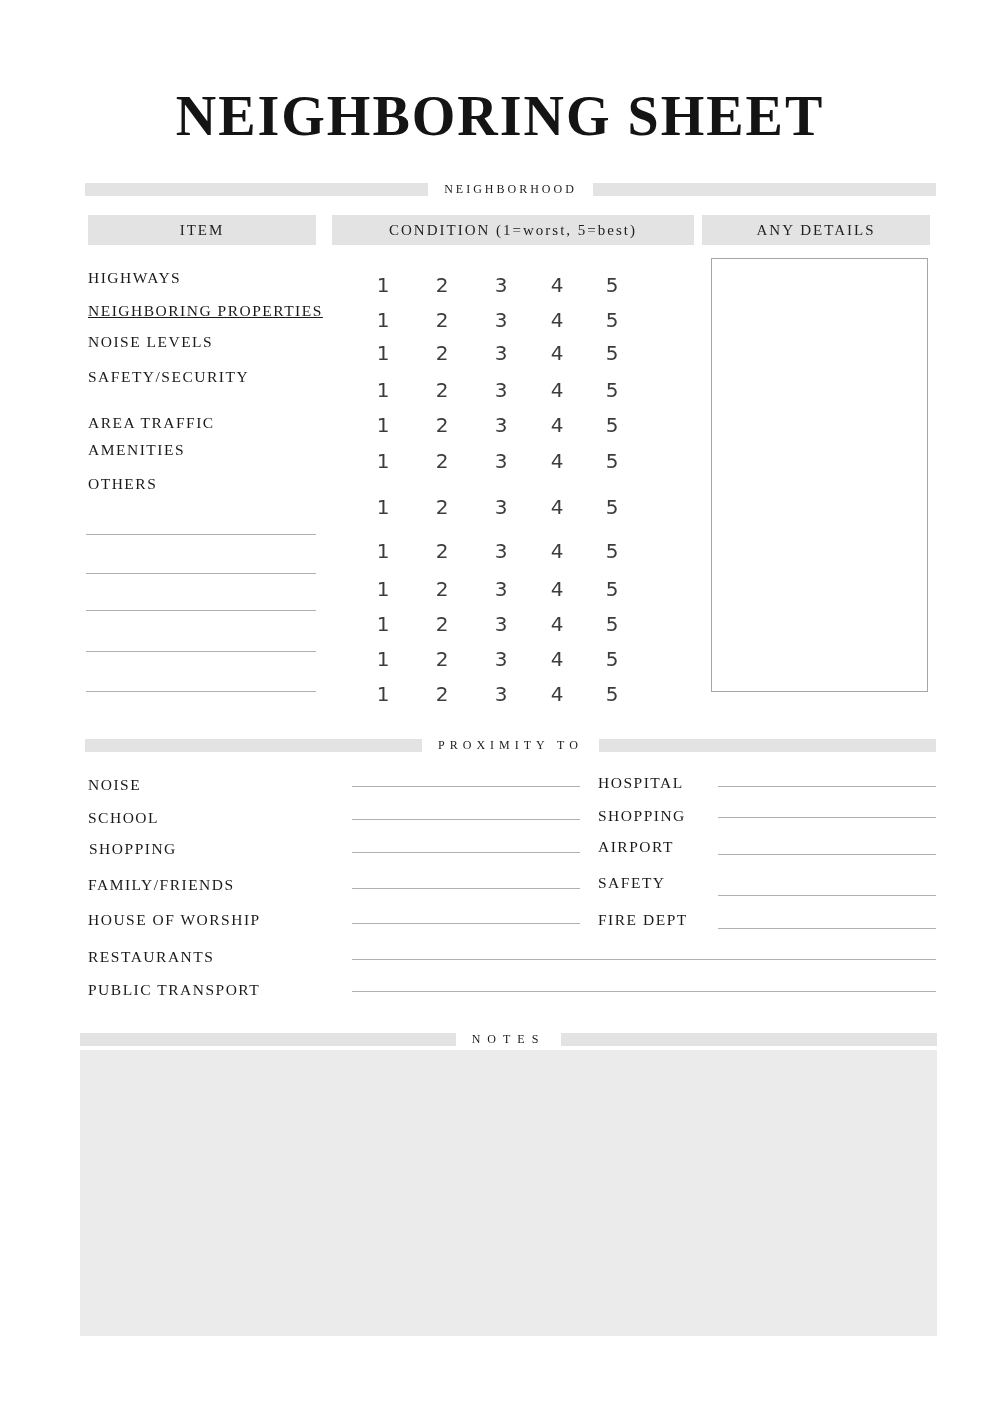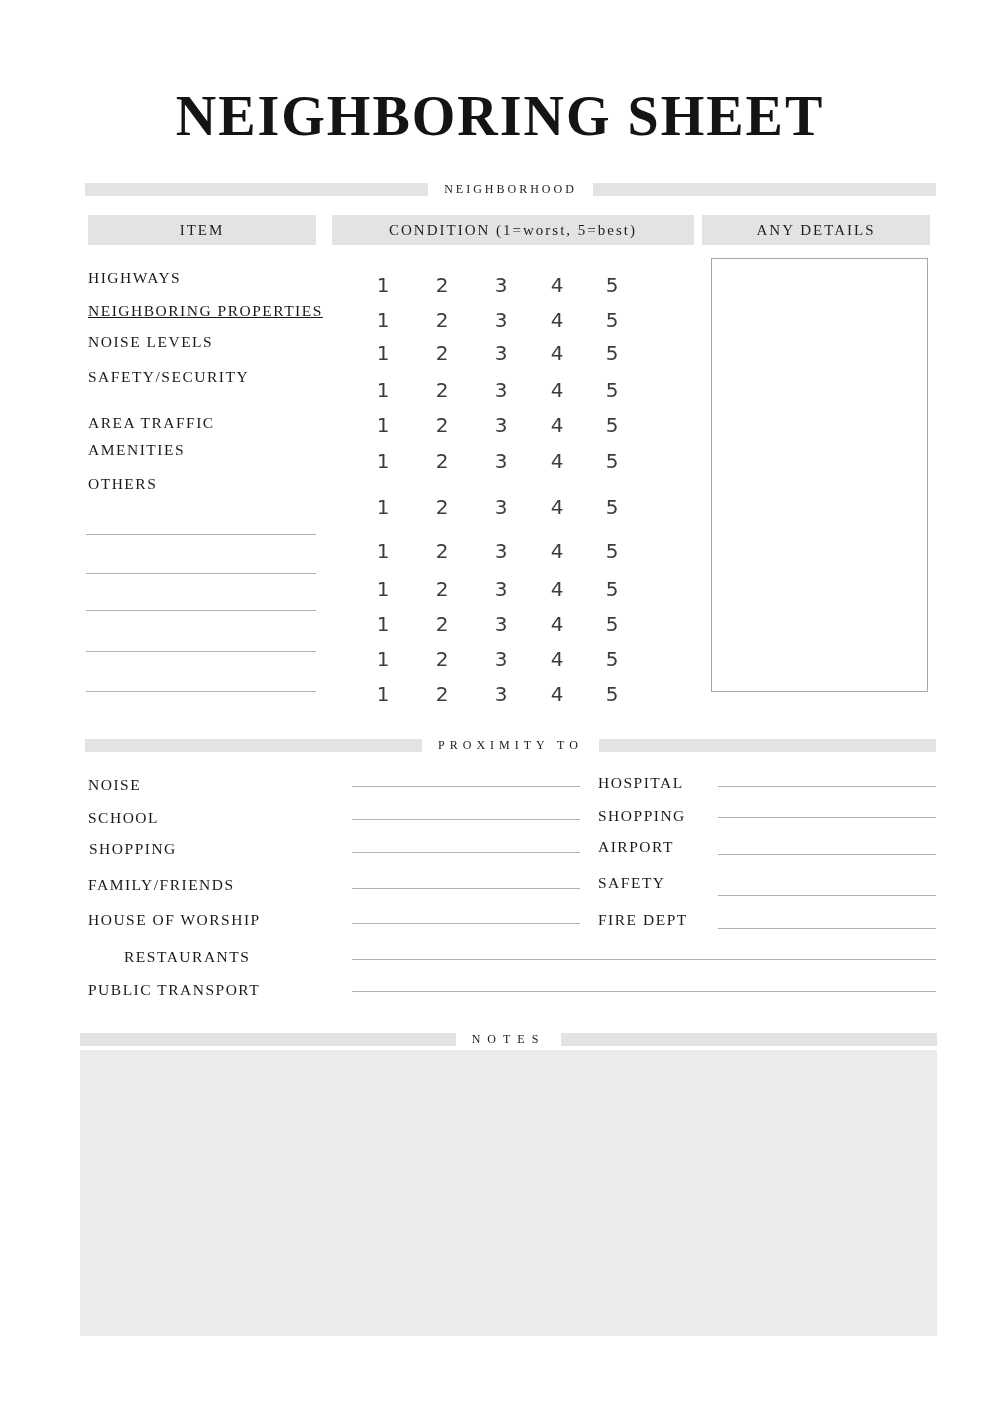--- a/index.html
+++ b/index.html
@@ -203,21 +203,21 @@
     <div class="item-label" style="left: 88px; top: 776px;">NOISE</div>
     <div class="prox-line" style="left: 352px; top: 786px; width: 228px;"></div>
     <div class="item-label" style="left: 88px; top: 809px;">SCHOOL</div>
     <div class="prox-line" style="left: 352px; top: 819px; width: 228px;"></div>
     <div class="item-label" style="left: 89px; top: 840px;">SHOPPING</div>
     <div class="prox-line" style="left: 352px; top: 852px; width: 228px;"></div>
     <div class="item-label" style="left: 88px; top: 876px;">FAMILY/FRIENDS</div>
     <div class="prox-line" style="left: 352px; top: 888px; width: 228px;"></div>
     <div class="item-label" style="left: 88px; top: 911px;">HOUSE OF WORSHIP</div>
     <div class="prox-line" style="left: 352px; top: 923px; width: 228px;"></div>
-    <div class="item-label" style="left: 88px; top: 948px; margin-left: 36px;">RESTAURANTS</div>
+    <div class="item-label" style="left: 88px; top: 948px;">RESTAURANTS</div>
     <div class="prox-line" style="left: 352px; top: 959px; width: 584px;"></div>
     <div class="item-label" style="left: 88px; top: 981px;">PUBLIC TRANSPORT</div>
     <div class="prox-line" style="left: 352px; top: 991px; width: 584px;"></div>
     <div class="item-label" style="left: 598px; top: 774px;">HOSPITAL</div>
     <div class="prox-line" style="left: 718px; top: 786px; width: 218px;"></div>
     <div class="item-label" style="left: 598px; top: 807px;">SHOPPING</div>
     <div class="prox-line" style="left: 718px; top: 817px; width: 218px;"></div>
     <div class="item-label" style="left: 598px; top: 838px;">AIRPORT</div>
     <div class="prox-line" style="left: 718px; top: 854px; width: 218px;"></div>
     <div class="item-label" style="left: 598px; top: 874px;">SAFETY</div>

